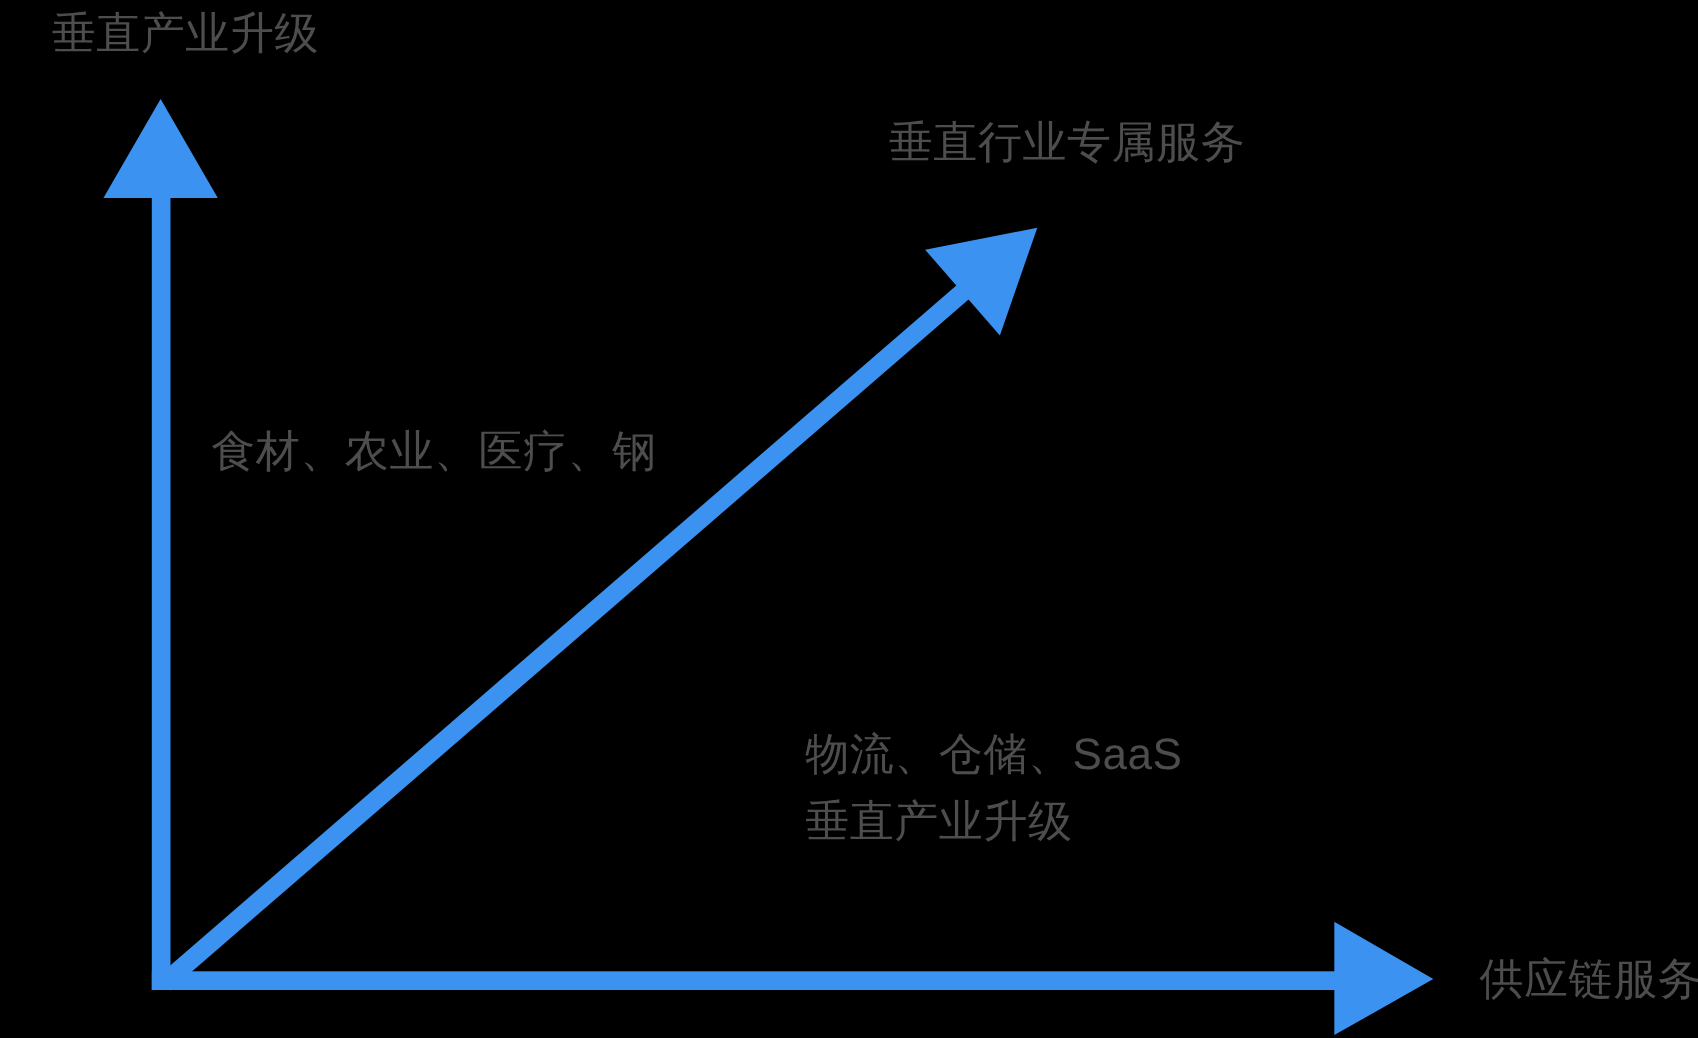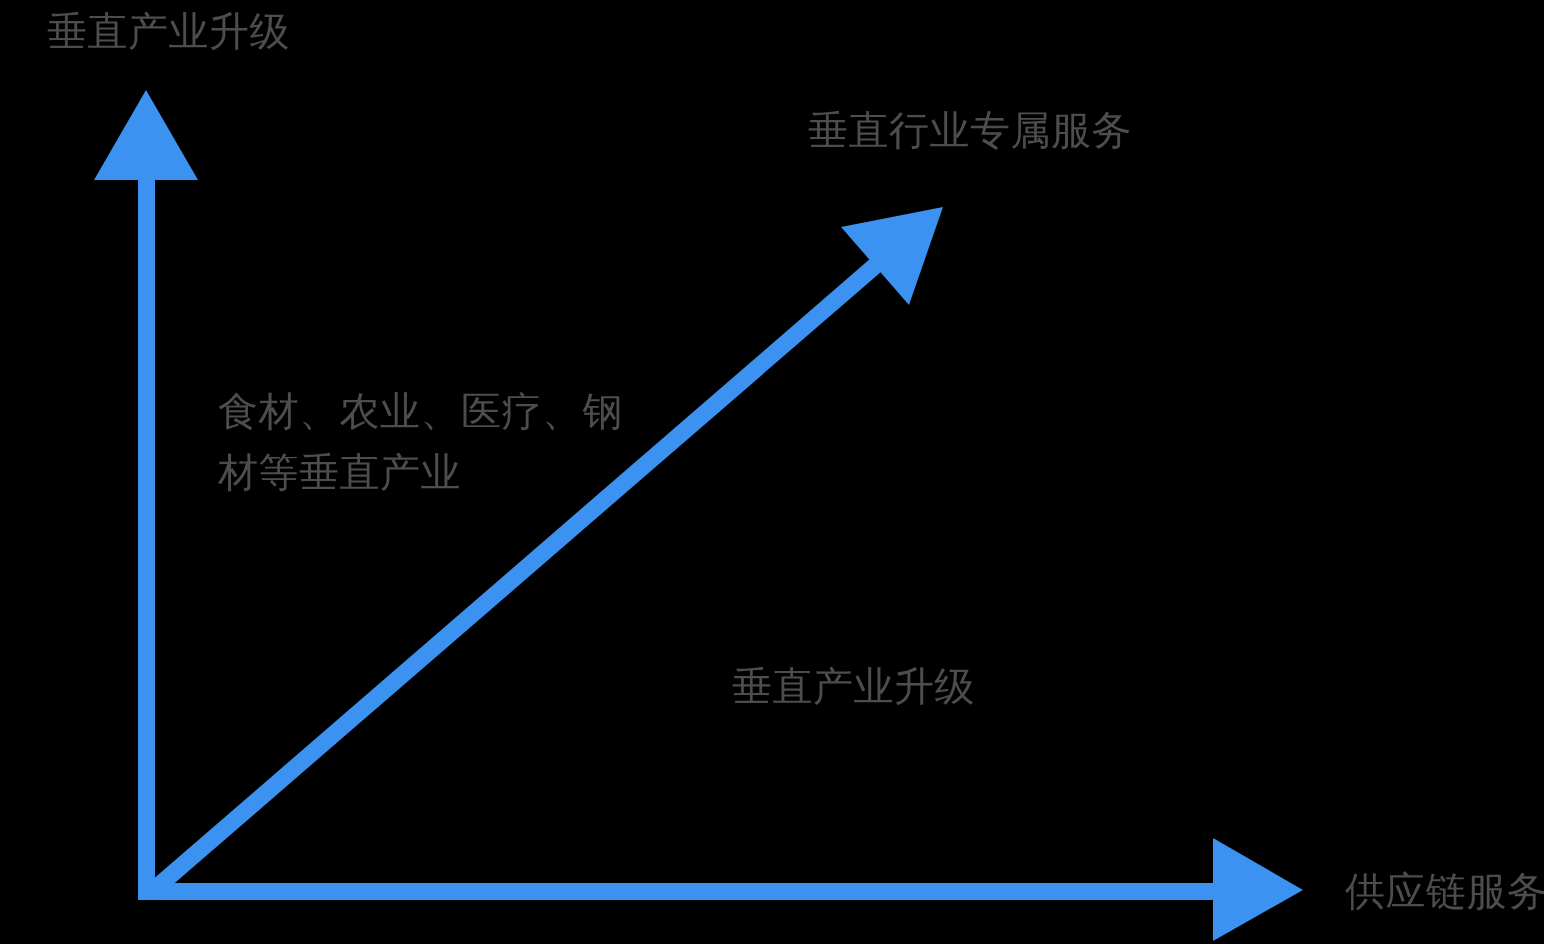--- a/index.html
+++ b/index.html
@@ -58,24 +58,24 @@
     <g>
       <line class="arrow-stroke" x1="149" y1="894" x2="876" y2="265" stroke="#3B92F0"></line>
       <polygon points="943,207 841,227 909,305" fill="#3B92F0"></polygon>
     </g>
   </svg>
 
   <div class="label" style="left: 12px; top: 1px; margin-left: 35px;">垂直产业升级</div>
 
   <div class="label" style="left: 808px; top: 100px;">垂直行业专属服务</div>
 
-  <div class="annotation" style="left: 218px; top: 381px;">
+  <div class="annotation" style="left: 192px; top: 381px;">
     <div>食材、农业、医疗、钢</div>
-    <div>材等垂直产业</div>
   </div>
 
   <div class="annotation" style="left: 732px; top: 656px;">
+    <div>物流、仓储、SaaS</div>
     <div>垂直产业升级</div>
   </div>
 
   <div class="label" style="left: 1345px; top: 861px;">供应链服务</div>
 
 </div>
 
 </body></html>

